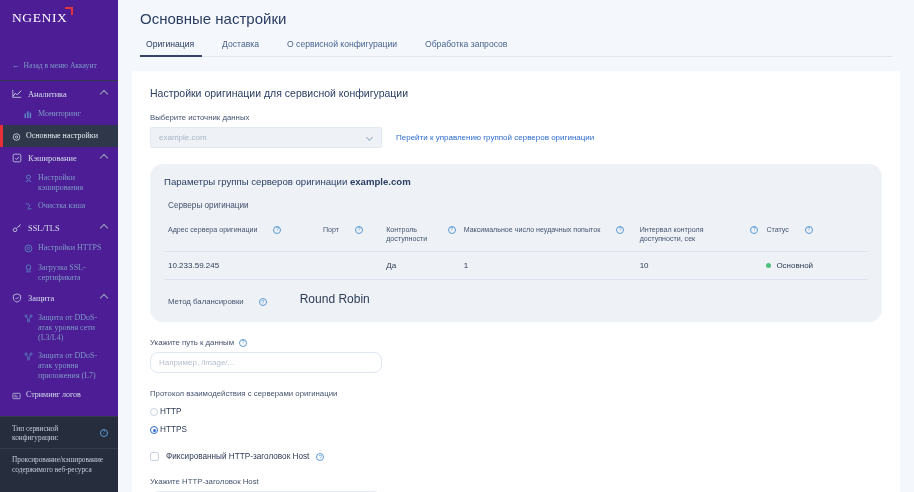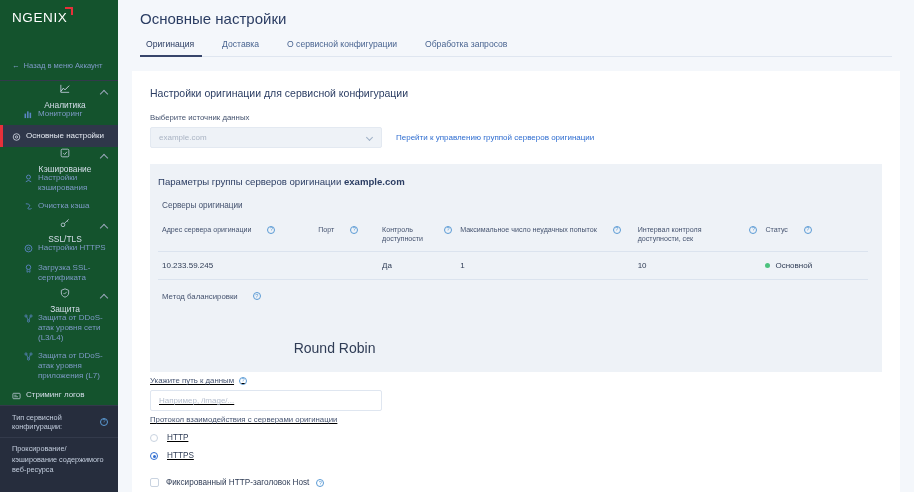--- a/index.html
+++ b/index.html
@@ -8,26 +8,27 @@
     width: 914px; height: 492px;
     overflow: hidden;
     font-family: "Liberation Sans", sans-serif;
   }
   body { background: #ffffff; display: flex; }
 
   
   .sidebar {
     width: 118px;
     height: 492px;
-    background: #14532d;
+    background: #4c1d95;
     position: relative;
     flex: 0 0 118px;
     color: #c3cddd;
     font-size: 8.5px;
     overflow: hidden;
+    font-family: Liberation Serif, serif;
   }
   .logo-wrap {
     padding: 11px 0 0 12px;
     height: 34px;
   }
   .logo {
     position: relative;
     display: inline-block;
     color: #ffffff;
     font-size: 13.5px;
@@ -64,21 +65,20 @@
   .nav-group {
     display: flex;
     align-items: center;
     height: 22px;
     padding-left: 12px;
     gap: 6px;
     color: #d7dfec;
     font-size: 8.4px;
     cursor: pointer;
     position: relative;
-    flex-direction: column;
   }
   .nav-group .chev {
     position: absolute;
     right: 11px;
     top: 8px;
     width: 6px; height: 6px;
     border-left: 1px solid #9aa6bb;
     border-top: 1px solid #9aa6bb;
     transform: rotate(45deg);
   }
@@ -248,21 +248,22 @@
   .link {
     font-size: 8px;
     color: #2f6dd0;
     cursor: pointer;
   }
 
   
   .panel {
     background: #eef2f7;
     margin: 16px 0 0 0;
-    padding: 12px 14px 14px 8px;
+    padding: 12px 14px 14px 14px;
+    border-radius: 13px;
   }
   .panel-title {
     font-size: 9.6px;
     color: #2b3d63;
     margin-bottom: 14px;
   }
   .panel-title b { font-weight: 700; }
   .panel-sub {
     font-size: 8.2px;
     color: #45536f;
@@ -293,52 +294,51 @@
     font-size: 8px;
     color: #2f3c55;
     padding: 9px 4px 9px 4px;
     border-bottom: 1px solid #dbe3ee;
   }
   td.yes { color: #3aa76d; }
   .status-cell { display: flex; align-items: center; gap: 5px; }
   .dot { width: 5px; height: 5px; border-radius: 50%; background: #4cc27e; }
   .balance-row {
     display: flex;
-    align-items: flex-start;
+    align-items: flex-end;
     gap: 15px;
     padding: 12px 4px 2px 4px;
     font-size: 7.8px;
     color: #45536f;
   }
   .balance-val {
     margin-left: 18px;
-    font-size: 14px;
+    font-size: 12px;
     color: #2f3c55;
-    margin-top: 48px;
   }
 
   .text-input {
     width: 232px;
     height: 21px;
     background: #ffffff;
     border: 1px solid #dfe6f0;
-    border-radius: 2px;
+    border-radius: 8px;
     display: flex;
     align-items: center;
     padding: 0 8px;
     font-size: 8px;
     color: #b5becd;
     cursor: text;
   }
   .text-input.filled-bg { background: #eef2f7; border-color: #e3e9f1; }
-  .block { margin-top: 4px; text-decoration: underline; }
+  .block { margin-top: 16px; }
   .radio-row {
     display: flex;
     align-items: center;
-    gap: 9px;
+    gap: 2px;
     margin-top: 9px;
     font-size: 8.2px;
     color: #2f3c55;
     cursor: pointer;
   }
   .radio {
     width: 8px; height: 8px;
     border-radius: 50%;
     border: 1px solid #c9d3e0;
     background: #fff;

